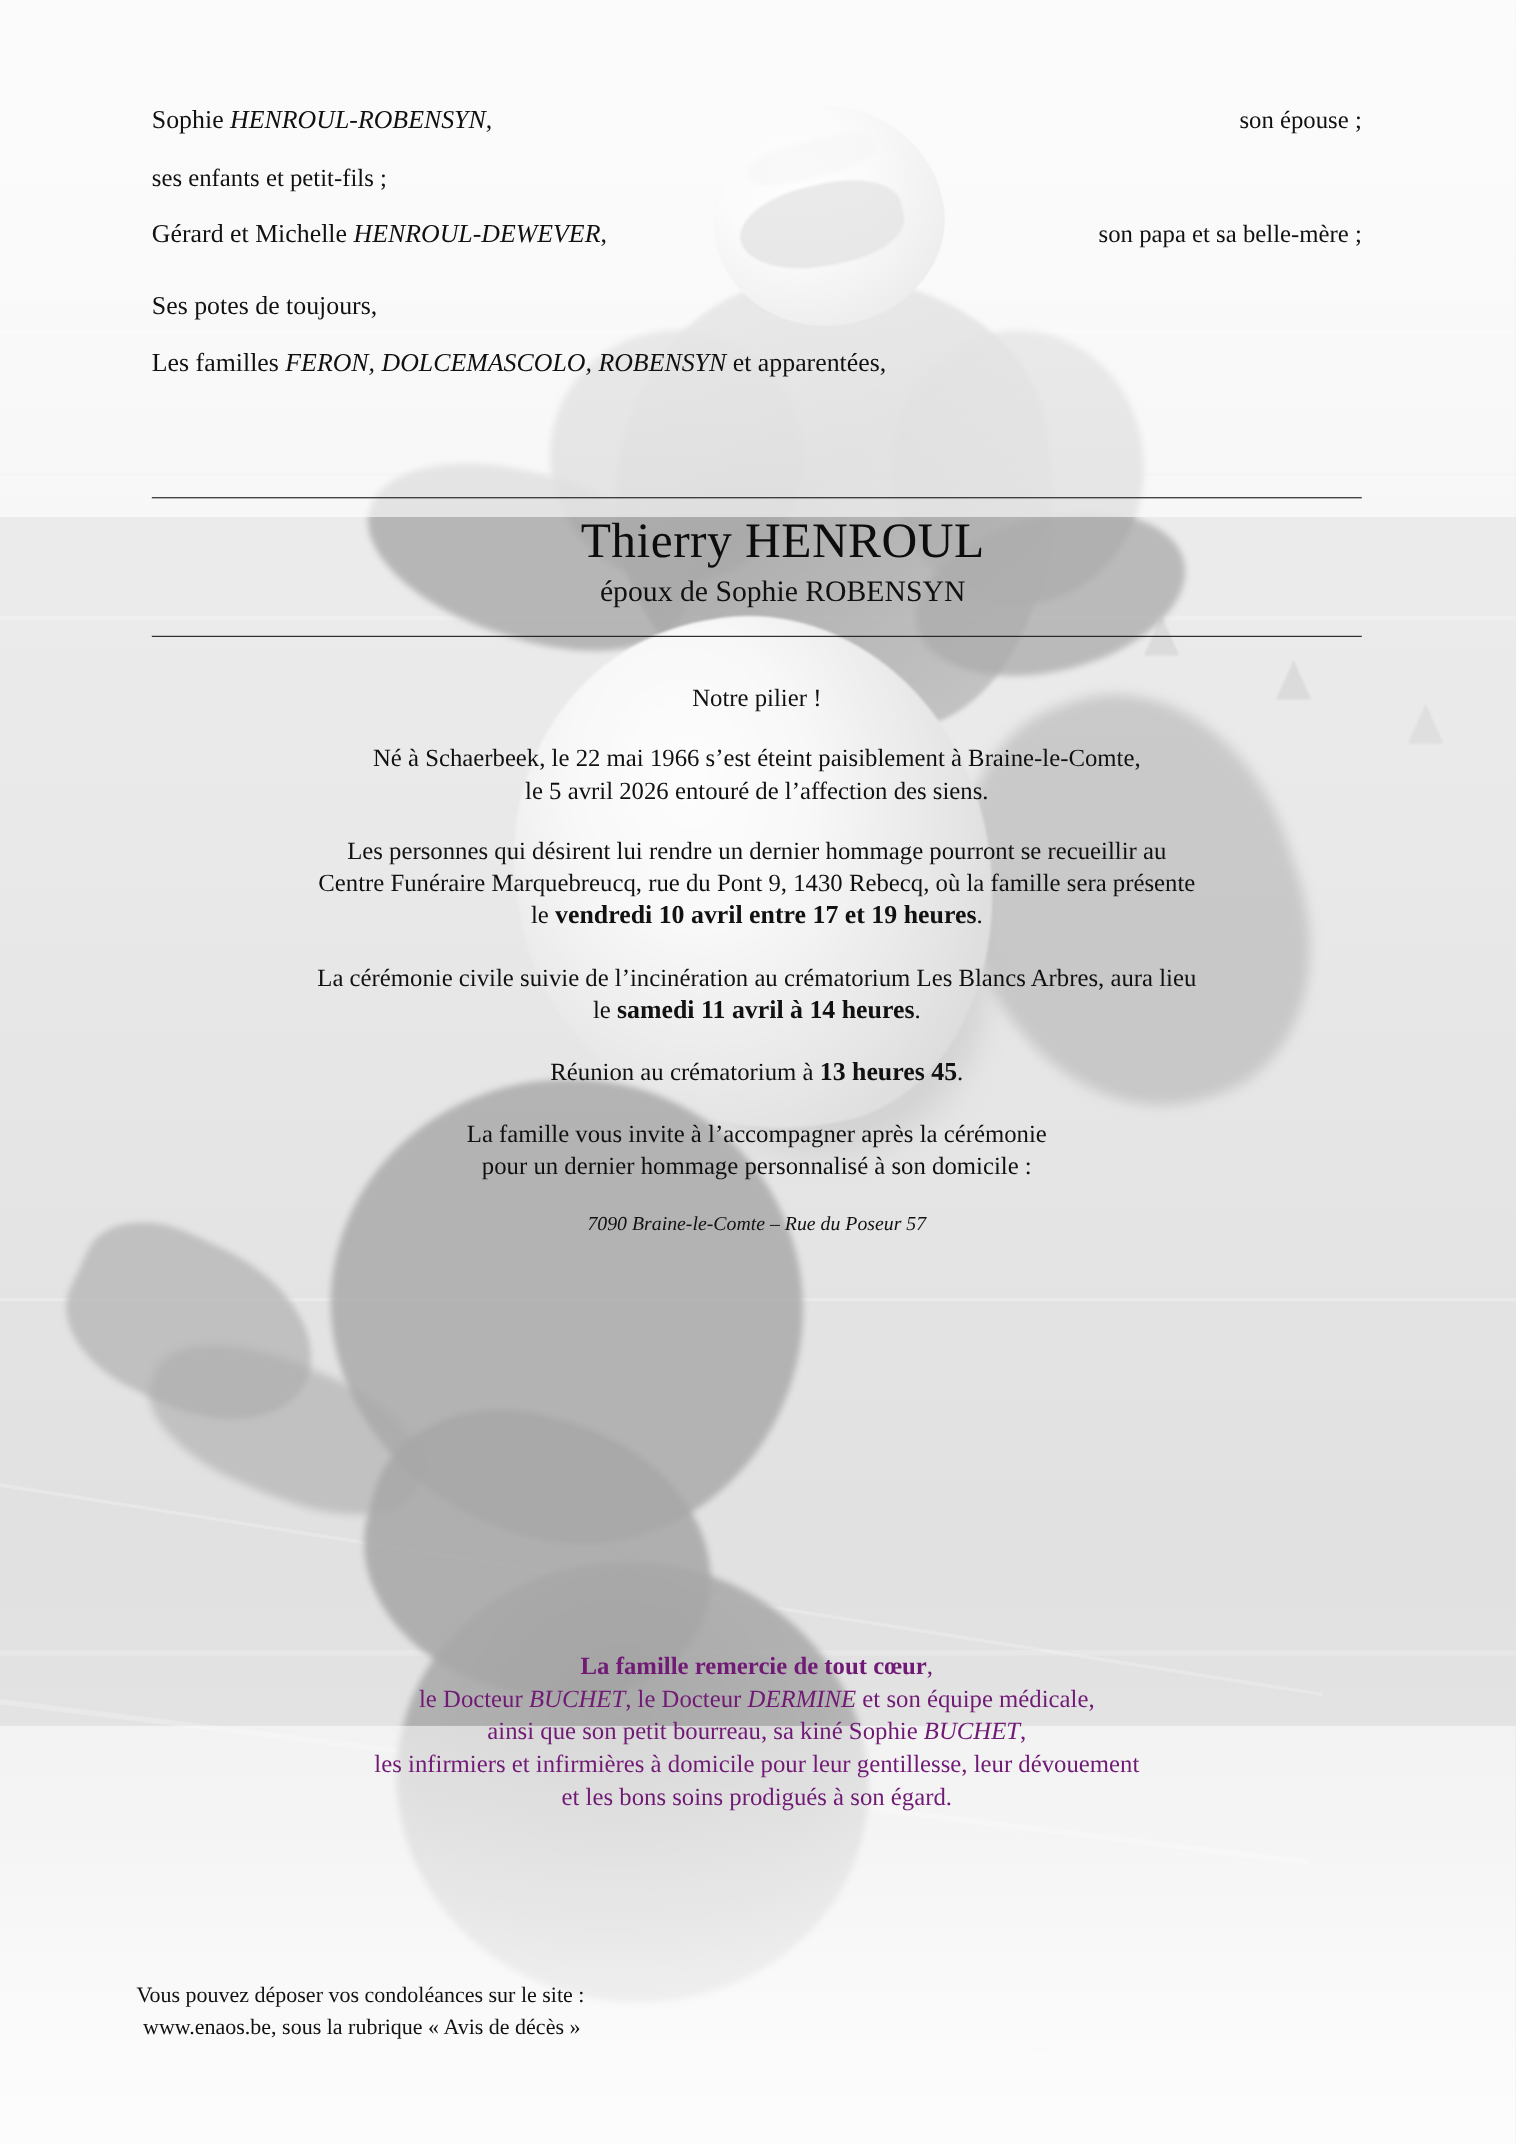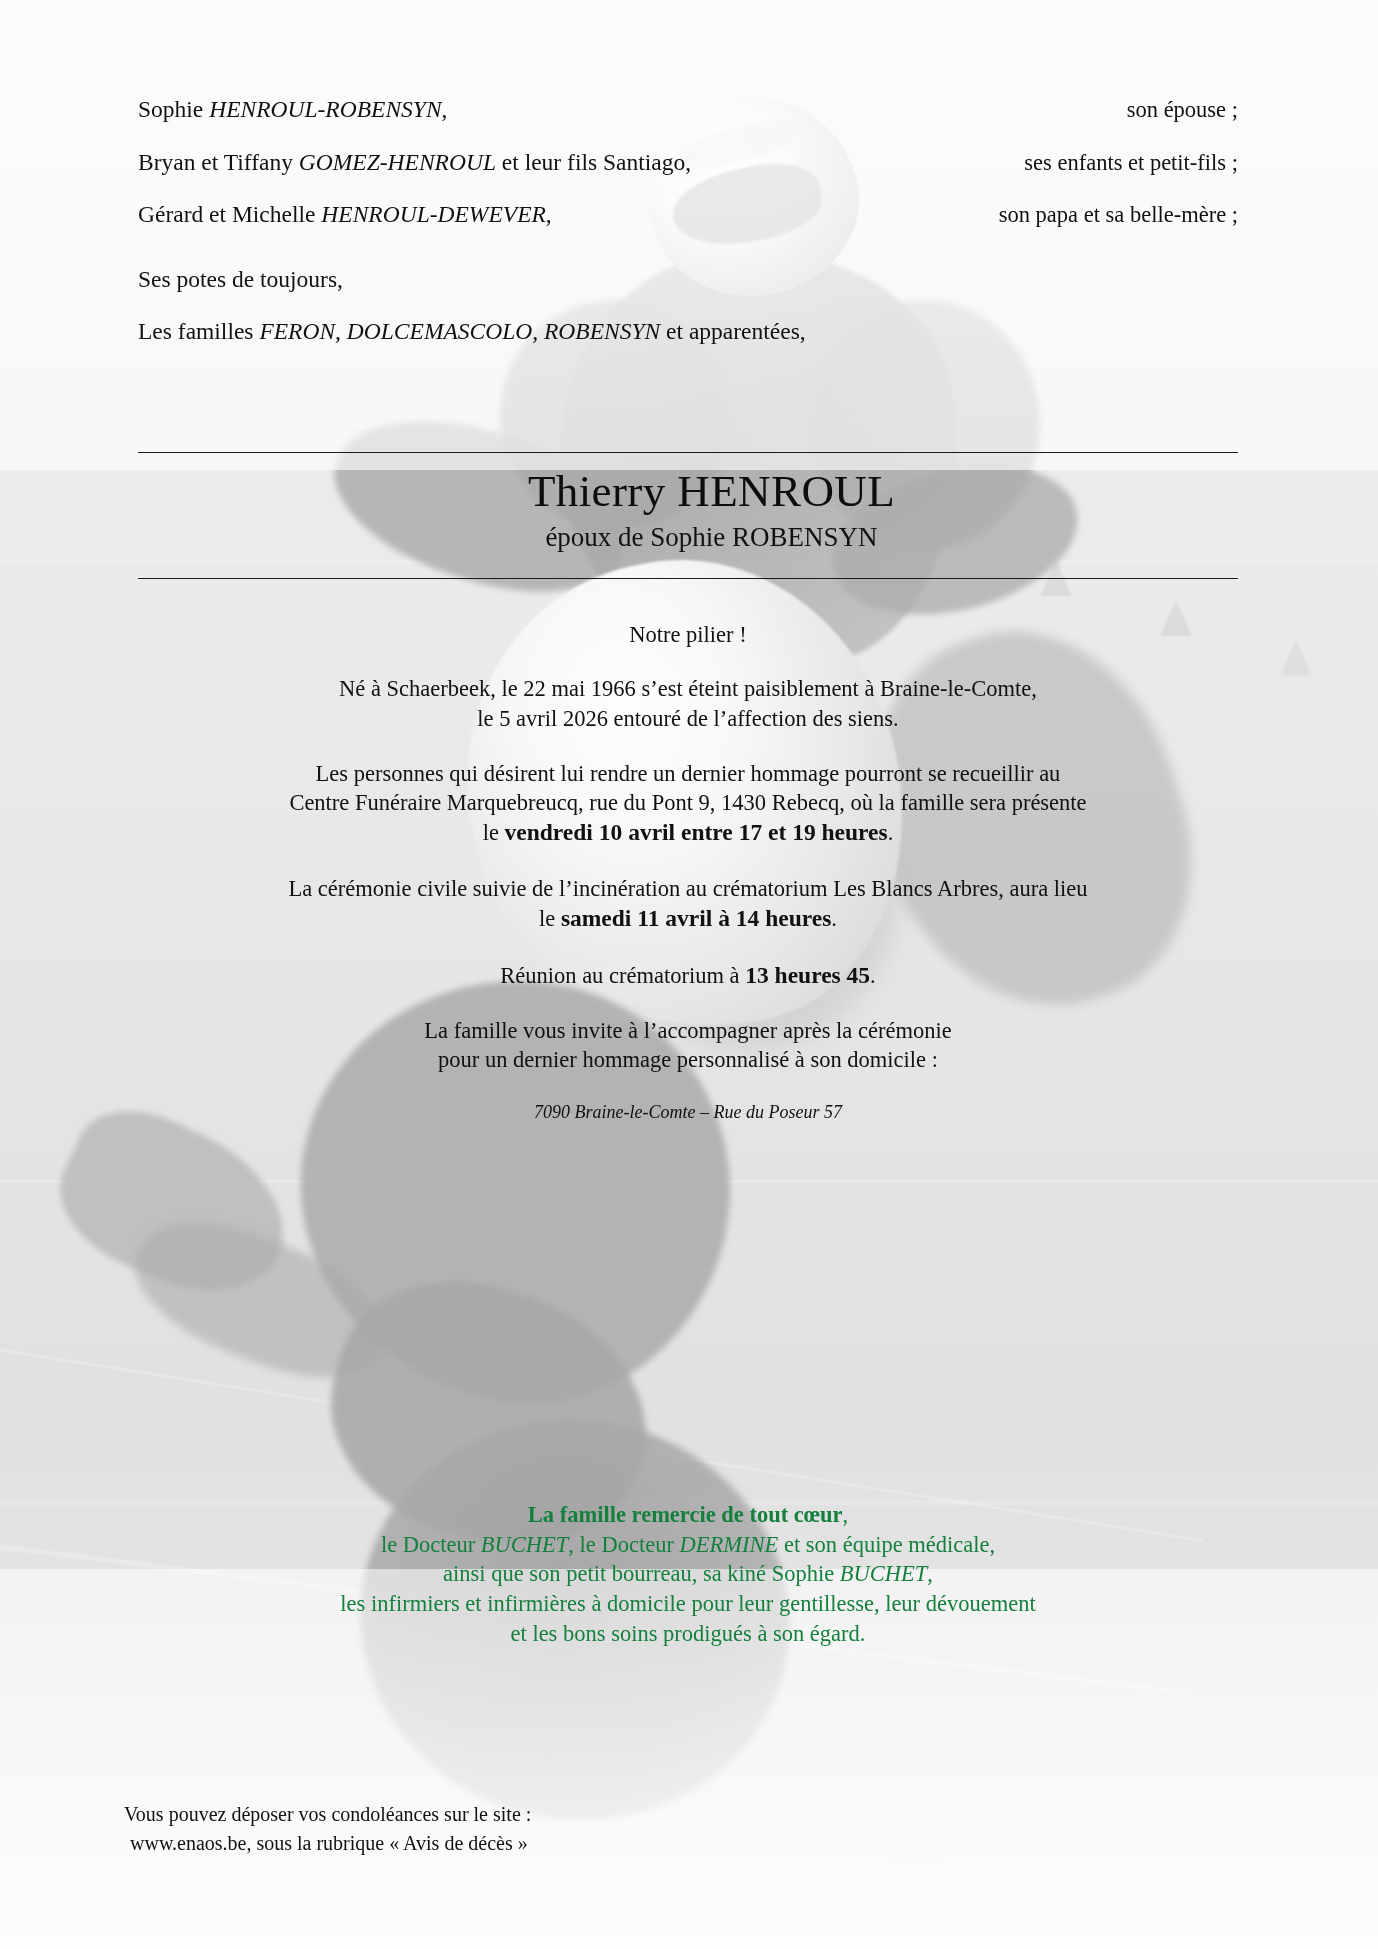--- a/index.html
+++ b/index.html
@@ -331,21 +331,21 @@
   }
 
   .thanks {
     position: absolute;
     left: 138px;
     top: 1500px;
     width: 1100px;
     text-align: center;
     font-size: 22.5px;
     line-height: 1.32;
-    color: #15803d;
+    color: #701a75;
   }
   .thanks p { margin: 0; }
 
   .footer {
     position: absolute;
     left: 124px;
     top: 1800px;
     width: 1110px;
     font-size: 20px;
     line-height: 1.45;
@@ -406,21 +406,20 @@
 <div class="page">
 
   <div class="announce">
 
     <div class="arow">
       <div class="left"><span>Sophie </span><span class="it">HENROUL-ROBENSYN</span><span>,</span></div>
       <div class="right">son épouse ;</div>
     </div>
 
     <div class="arow">
-      <div class="left"><span>Bryan et Tiffany </span><span class="it">GOMEZ-HENROUL</span><span> et leur fils Santiago,</span></div>
       <div class="right">ses enfants et petit-fils ;</div>
     </div>
 
     <div class="arow">
       <div class="left"><span>Gérard et Michelle </span><span class="it">HENROUL-DEWEVER</span><span>,</span></div>
       <div class="right">son papa et sa belle-mère ;</div>
     </div>
 
     <div class="gap-sm"></div>
 

